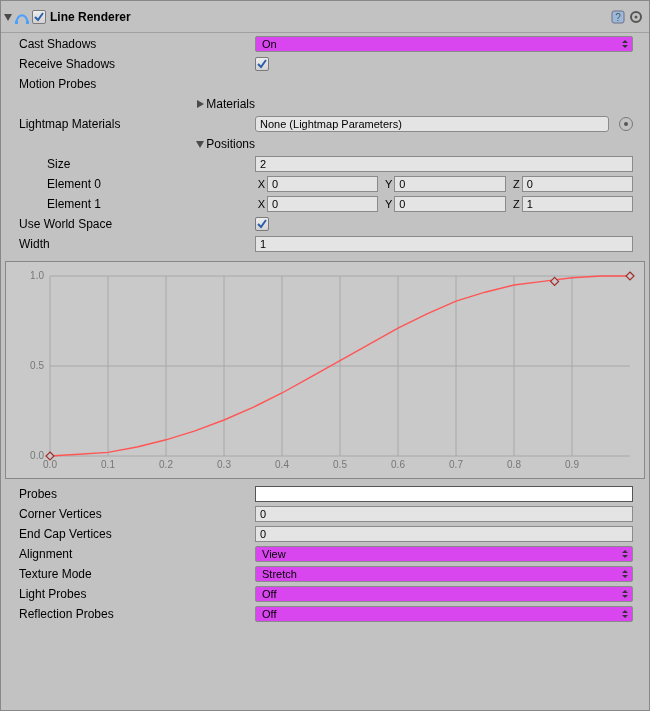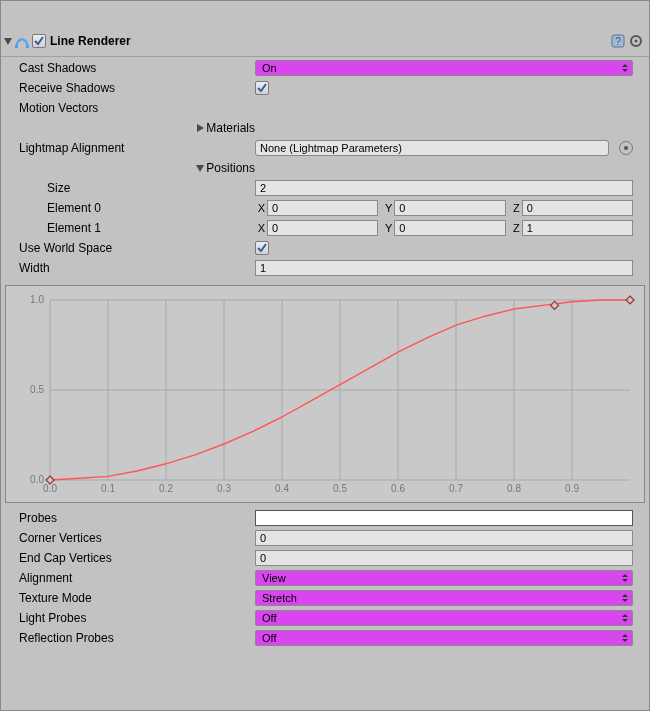--- a/index.html
+++ b/index.html
@@ -21,21 +21,20 @@
   }
 
   
   .hdr {
     display: flex;
     align-items: center;
     height: 32px;
     background: #c2c2c2;
     border-bottom: 1px solid #a0a0a0;
     padding-left: 2px;
-    margin-top: 24px;
   }
   .fold { width: 10px; height: 10px; margin-right: 1px; fill:#4a4a4a; }
   .comp-icon {
     width: 16px; height: 16px; margin: 0 2px 0 0;
     display: inline-flex; align-items: center; justify-content: center;
   }
   .comp-icon svg { width: 16px; height: 16px; }
   .chk {
     width: 14px; height: 14px;
     background: linear-gradient(#eee,#d2d2d2);
@@ -202,34 +201,34 @@
       <div class="val">
           <span class="chk">
             <svg viewBox="0 0 12 12">
               <path d="M2 6 L5 9 L10 2" stroke="#2b5fab" stroke-width="2" fill="none"></path>
             </svg>
           </span>
         </div>
     </div>
 
     <div class="row">
-      <div class="lbl">Motion Vectors</div>
+      <div class="lbl">Motion Probes</div>
     </div>
 
     <div class="row">
       <div class="lbl fold-lbl">
         <svg class="fold" viewBox="0 0 10 10">
             <path d="M2 1 L9 5 L2 9 Z" fill="#4a4a4a"></path>
           </svg>
         <span>Materials</span>
       </div>
     </div>
 
     <div class="row">
-      <div class="lbl">Lightmap Alignment</div>
+      <div class="lbl">Lightmap Materials</div>
       <div class="val">
         <div class="objfield">
             <span>None (Lightmap Parameters)</span>
           </div>
         <span class="obj-target"></span>
       </div>
     </div>
 
     <div class="row">
       <div class="lbl fold-lbl">

